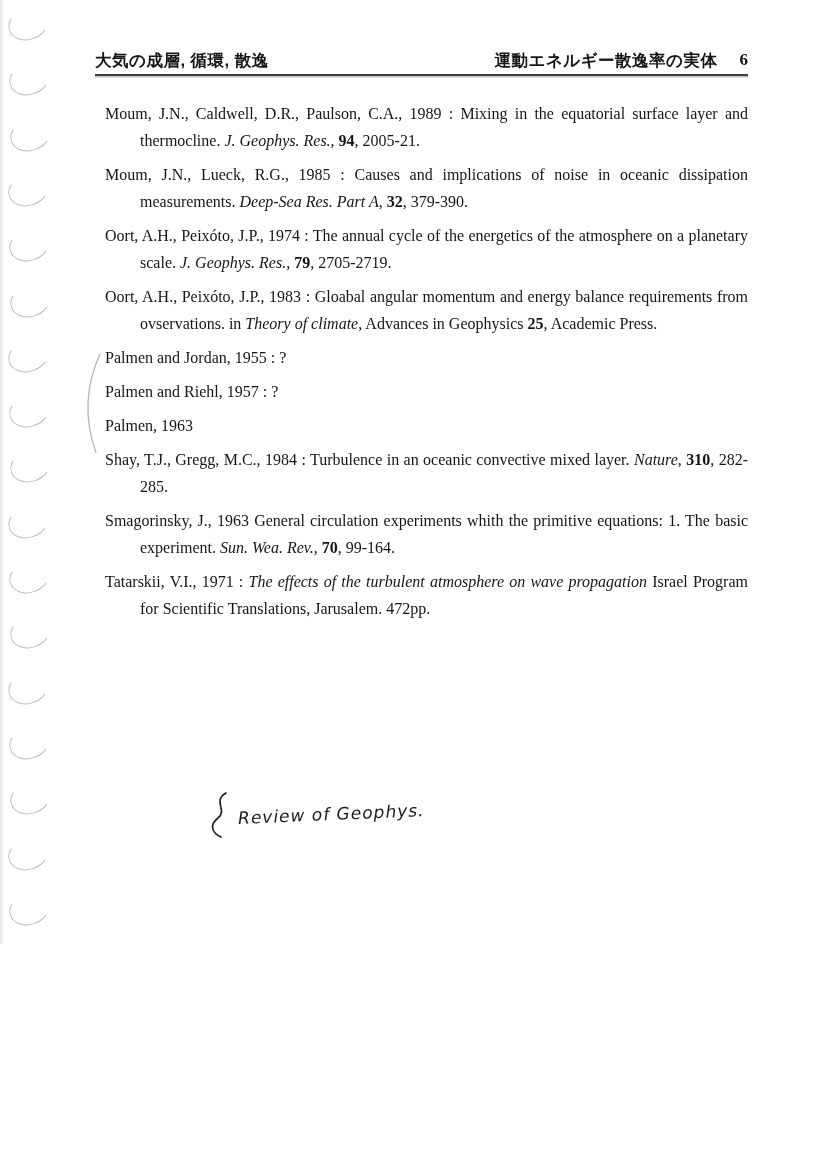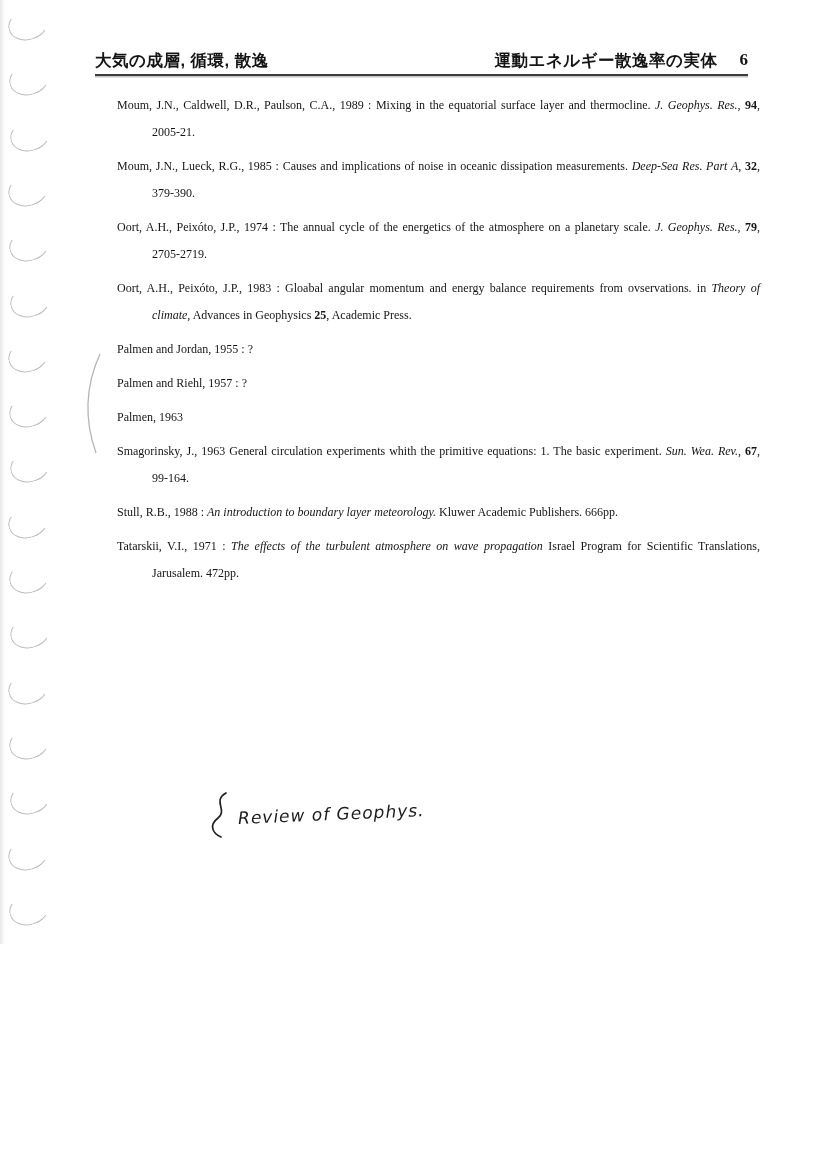--- a/index.html
+++ b/index.html
@@ -34,22 +34,22 @@
     font-family:"Liberation Serif","DejaVu Serif",serif;
     font-size:17px; font-weight:bold; letter-spacing:0;
   }
   .rule {
     position:absolute; left:95px; right:68px; height:2px; background:#3d3d3d;
     box-shadow:0 1.5px 0 rgba(150,150,150,.55);
   }
   .header-rule { top:74px; }
   .footer-rule { top:1037px; }
   .refs {
-    position:absolute; left:105px; top:92px; width:643px;
-    font-size:12px; line-height:27px; text-align:justify;margin-left:12px;
+    position:absolute; left:105px; top:100px; width:643px;
+    font-size:16px; line-height:27px; text-align:justify;
   }
   .ref { margin:0 0 7px 0; padding-left:35px; text-indent:-35px; }
   .it { font-style:italic; }
   .bf { font-weight:bold; }
   .footer {
     position:absolute; left:95px; right:68px; top:1043px;
     display:flex; justify-content:flex-end;
     font-size:15.5px;
   }
   .footer-left  { font-family:"Liberation Serif","DejaVu Serif",serif; }
@@ -104,22 +104,22 @@
   <div class="rule header-rule"></div>
 
   <div class="refs">
       <p class="ref"><span>Moum, J.N., Caldwell, D.R., Paulson, C.A., 1989 : Mixing in the equatorial surface layer and thermocline. </span><span class="it">J. Geophys. Res.</span><span>, </span><span class="bf">94</span><span>, 2005-21.</span></p>
       <p class="ref"><span>Moum, J.N., Lueck, R.G., 1985 : Causes and implications of noise in oceanic dissipation measurements. </span><span class="it">Deep-Sea Res. Part A</span><span>, </span><span class="bf">32</span><span>, 379-390.</span></p>
       <p class="ref"><span>Oort, A.H., Peixóto, J.P., 1974 : The annual cycle of the energetics of the atmosphere on a planetary scale. </span><span class="it">J. Geophys. Res.</span><span>, </span><span class="bf">79</span><span>, 2705-2719.</span></p>
       <p class="ref"><span>Oort, A.H., Peixóto, J.P., 1983 : Gloabal angular momentum and energy balance requirements from ovservations. in </span><span class="it">Theory of climate</span><span>, Advances in Geophysics </span><span class="bf">25</span><span>, Academic Press.</span></p>
       <p class="ref"><span>Palmen and Jordan, 1955 : ?</span></p>
       <p class="ref"><span>Palmen and Riehl, 1957 : ?</span></p>
       <p class="ref"><span>Palmen, 1963</span></p>
-      <p class="ref"><span>Smagorinsky, J., 1963 General circulation experiments whith the primitive equations: 1. The basic experiment. </span><span class="it">Sun. Wea. Rev.</span><span>, </span><span class="bf">67</span><span>, 99-164.</span></p>
-      <p class="ref"><span>Stull, R.B., 1988 : </span><span class="it">An introduction to boundary layer meteorology.</span><span>  Kluwer Academic Publishers. 666pp.</span></p>
+      <p class="ref"><span>Shay, T.J., Gregg, M.C., 1984 : Turbulence in an oceanic convective mixed layer. </span><span class="it">Nature</span><span>, </span><span class="bf">310</span><span>, 282-285.</span></p>
+      <p class="ref"><span>Smagorinsky, J., 1963 General circulation experiments whith the primitive equations: 1. The basic experiment. </span><span class="it">Sun. Wea. Rev.</span><span>, </span><span class="bf">70</span><span>, 99-164.</span></p>
       <p class="ref"><span>Tatarskii, V.I., 1971 : </span><span class="it">The effects of the turbulent atmosphere on wave propagation</span><span> Israel Program for Scientific Translations, Jarusalem. 472pp.</span></p>
     </div>
 
   <svg class="overlay" width="816" height="1164">
     <path d="M 100,354 Q 78,402 96,453" fill="none" stroke="#9c9c9c" stroke-width="1.3" opacity="0.75"></path>
     <path d="M 226,793 C 212,801 228,810 218,818 C 209,825 212,833 221,837" fill="none" stroke="#222" stroke-width="1.7" stroke-linecap="round"></path>
   </svg>
 
   <div class="hand-note">Review of Geophys.</div>
 

